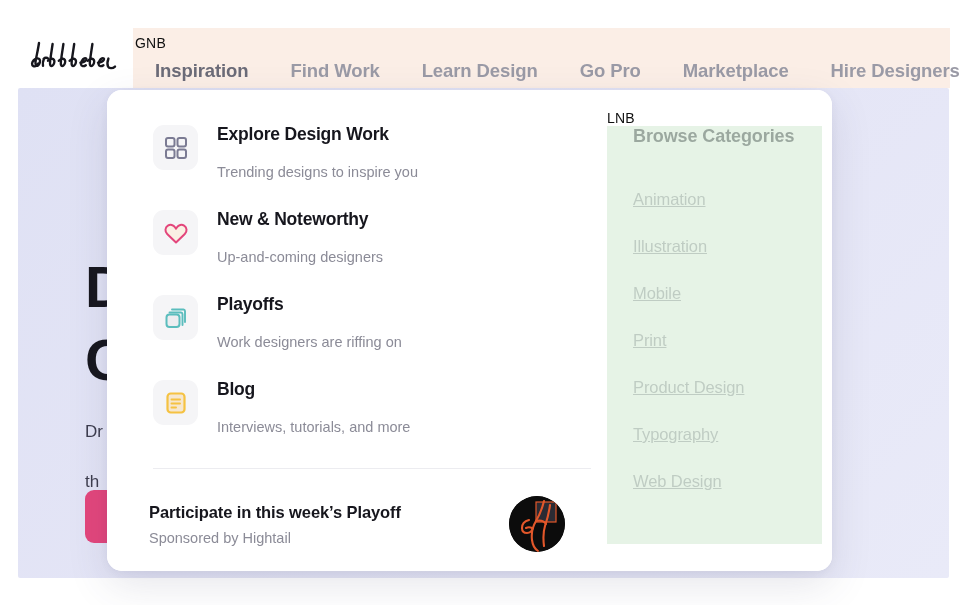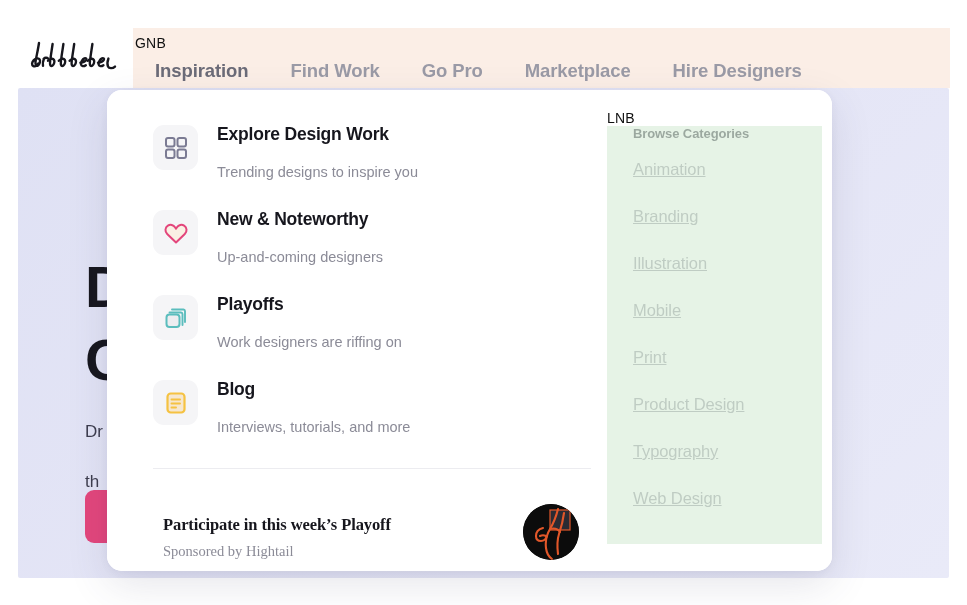--- a/index.html
+++ b/index.html
@@ -214,29 +214,28 @@
     position: absolute;
     left: 46px;
     top: 378px;
     width: 438px;
     height: 1px;
     background: #ececf0;
   }
 
   .sponsor {
     position: absolute;
-    left: 56px;
+    left: 42px;
     top: 398px;
     width: 438px;
     height: 72px;
     display: flex;
-    align-items: flex-end;
+    align-items: center;
     justify-content: space-between;
     cursor: pointer;
-    font-family: Liberation Serif, serif;
   }
 
   .sponsor-title {
     font-size: 16.5px;
     font-weight: bold;
     color: #16161d;
     letter-spacing: -0.1px;
   }
 
   .sponsor-sub {
@@ -279,25 +278,25 @@
 
   .cat-list {
     position: absolute;
     left: 126px;
     top: 36px;
     width: 200px;
     z-index: 58;
   }
 
   .cat-head {
-    font-size: 13px;
+    font-size: 18px;
     font-weight: bold;
     color: #3a3a46;
     letter-spacing: -0.1px;
-    margin-bottom: 19px;
+    margin-bottom: 43px;
   }
 
   .cat-item {
     font-size: 16.5px;
     color: #9a9aa4;
     margin-bottom: 28px;
     cursor: pointer;
     letter-spacing: -0.1px;
     text-decoration: underline;
   }
@@ -334,20 +333,21 @@
           <path d="M68.4 4 C67.4 11, 66 19, 65.8 23 C65.7 25.6, 66.8 26.6, 68.2 25.8 C69.8 24.8, 70.8 21.4, 69.8 19.8 C68.8 18.2, 65.8 18.6, 63.8 20.8"></path>
           <path d="M74 22.8 C76.6 22.4, 79 21.4, 79.8 20 C80.5 18.7, 79.4 17.8, 78 18.4 C76.2 19.2, 74.2 22, 74.6 24.4 C74.9 26.3, 77.2 26.8, 79.4 25.2"></path>
           <path d="M84.4 18.6 C83.4 21.4, 83.2 24.6, 84 26.4 C85 28.6, 88.6 28.8, 91 26.6"></path>
         </g>
       </svg>
     </div>
 
     <div class="nav-items">
       <div class="nav-item active">Inspiration</div>
       <div class="nav-item">Find Work</div>
+      <div class="nav-item">Learn Design</div>
       <div class="nav-item">Go Pro</div>
       <div class="nav-item">Marketplace</div>
       <div class="nav-item">Hire Designers</div>
     </div>
   </div>
 
   <div class="gnb-label">GNB</div>
 
   <div class="dropdown">
 
@@ -432,21 +432,20 @@
             <path d="M17 32 C19 31, 21 31, 23 32"></path>
             <path d="M27 25 C31 24, 35 25, 37 28"></path>
           </g>
         </svg>
       </div>
     </div>
 
     <div class="cat-list" style="left:526px; top:36px;">
       <div class="cat-head">Browse Categories</div>
       <div class="cat-item">Animation</div>
-      <div class="cat-item">Branding</div>
       <div class="cat-item">Illustration</div>
       <div class="cat-item">Mobile</div>
       <div class="cat-item">Print</div>
       <div class="cat-item">Product Design</div>
       <div class="cat-item">Typography</div>
       <div class="cat-item">Web Design</div>
     </div>
 
   </div>
 

